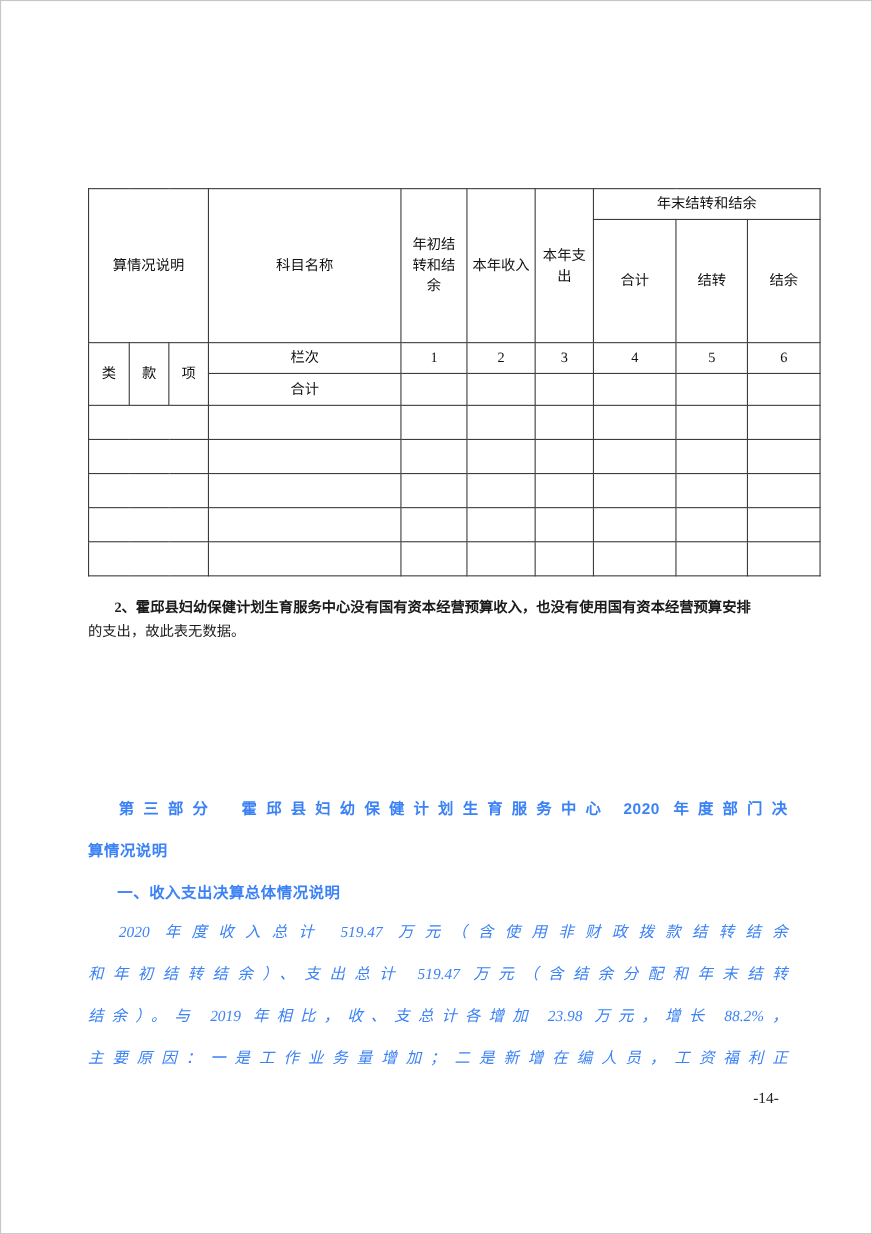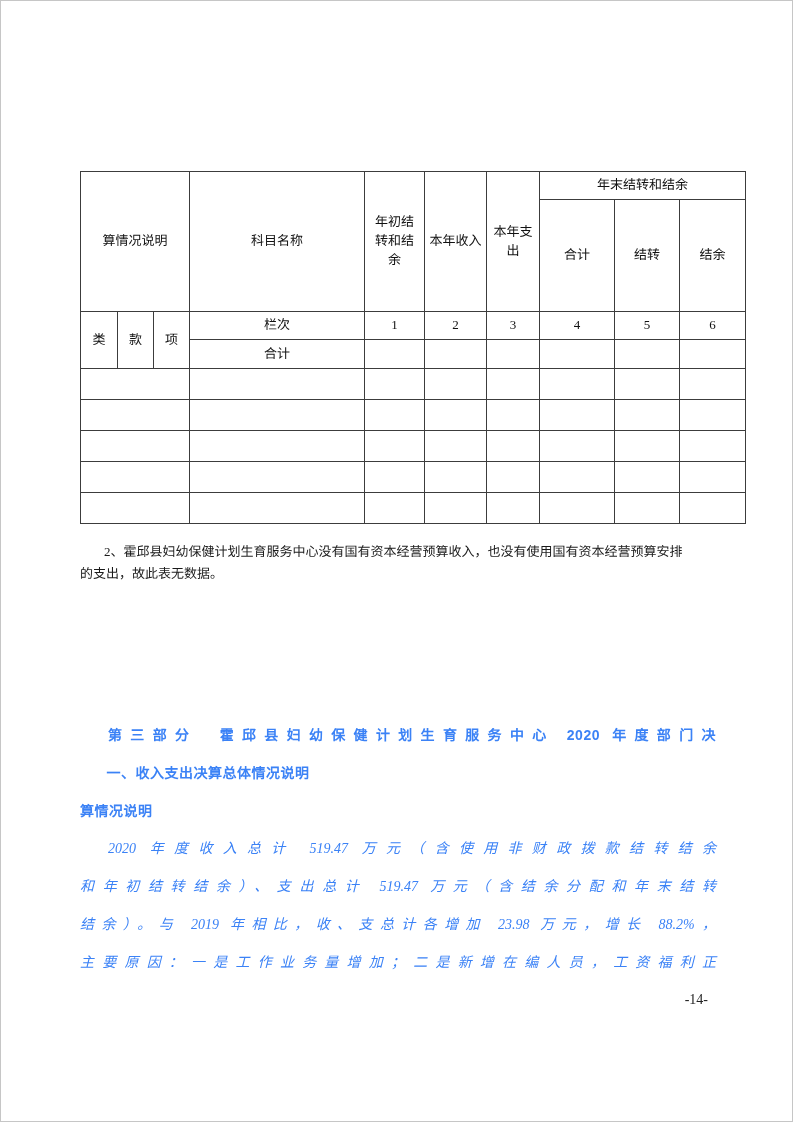--- a/index.html
+++ b/index.html
@@ -60,21 +60,21 @@
   
   .notes {
     position: absolute;
     left: 79px;
     top: 540px;
     width: 672px;
     font-size: 13px;
     line-height: 22px;
     color: #1a1a1a;
   }
-  .notes .indent { padding-left: 24px; }
+  .notes .indent { padding-left: 24px; font-weight: bold; }
 
   
   .content {
     position: absolute;
     left: 79px;
     top: 715px;
     width: 636px;
     font-size: 14px;
     color: #3b82f6;
   }
@@ -215,22 +215,22 @@
       </tbody>
   </table>
 
   <div class="notes">
     <div class="indent">2、霍邱县妇幼保健计划生育服务中心没有国有资本经营预算收入，也没有使用国有资本经营预算安排</div>
     <div>的支出，故此表无数据。</div>
   </div>
 
   <div class="content">
     <div class="line head just ind">第三部分　霍邱县妇幼保健计划生育服务中心 2020 年度部门决</div>
+    <div class="line head">算情况说明</div>
     <div class="line head ind" style="text-indent:1.9em">一、收入支出决算总体情况说明</div>
-    <div class="line head">算情况说明</div>
     <div class="line body-line just ind">2020 年度收入总计 519.47 万元（含使用非财政拨款结转结余</div>
     <div class="line body-line just">和年初结转结余）、支出总计 519.47 万元（含结余分配和年末结转</div>
     <div class="line body-line just">结余）。与 2019 年相比，收、支总计各增加 23.98 万元，增长 88.2%，</div>
     <div class="line body-line just">主要原因：一是工作业务量增加；二是新增在编人员，工资福利正</div>
   </div>
 
   <div class="pageno">-14-</div>
 
 </div>
 

